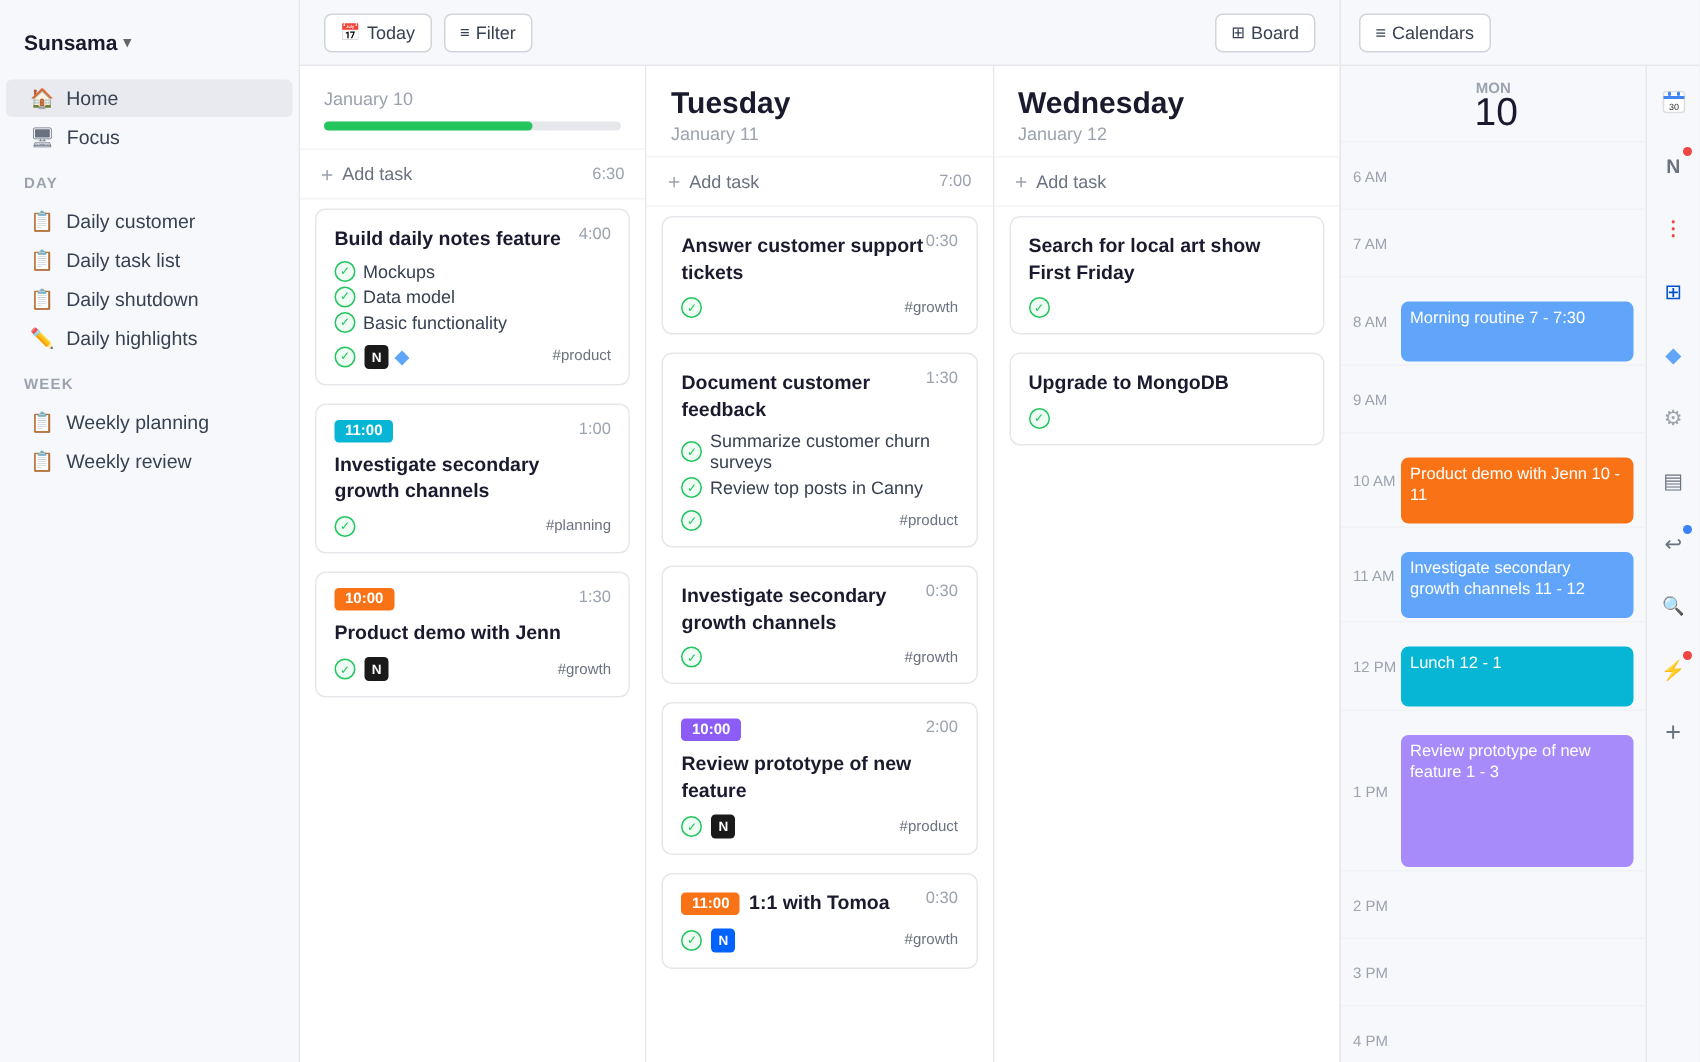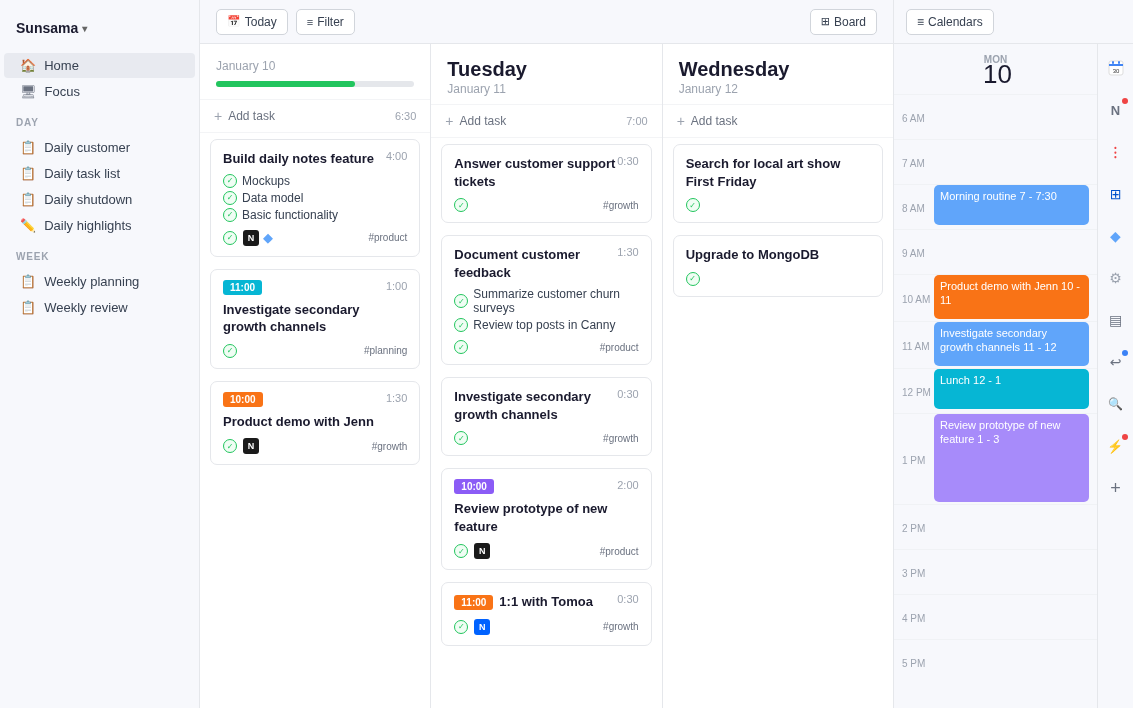--- a/index.html
+++ b/index.html
@@ -64,21 +64,21 @@
     .cal-header-btn { display: flex; align-items: center; gap: 4px; padding: 5px 10px; border: 1px solid #d1d5db; border-radius: 5px; background: white; font-size: 12px; color: #374151; cursor: pointer; }
     .cal-side-icons { display: flex; flex-direction: column; align-items: center; gap: 14px; padding: 10px 0; width: 36px; border-left: 1px solid #e5e7eb; }
     .cal-body { display: flex; flex: 1; overflow: hidden; }
     .cal-timeline { flex: 1; overflow-y: auto; position: relative; }
     .cal-mini-header { display: flex; align-items: center; justify-content: center; padding: 10px 0 4px; }
     .cal-day-num { font-size: 26px; font-weight: 300; color: #1a1a2e; margin-left: 4px; }
     .cal-day-label { font-size: 10px; color: #9ca3af; font-weight: 600; text-transform: uppercase; margin-bottom: -6px; }
     .time-slot { display: flex; align-items: center; padding: 0 8px; min-height: 44px; border-top: 1px solid #f0f2f5; position: relative; }
     .time-label { font-size: 10px; color: #9ca3af; width: 32px; padding-top: 2px; flex-shrink: 0; }
     .cal-events { flex: 1; position: relative; min-height: 44px; }
-    .cal-event { border-radius: 5px; padding: 4px 6px; font-size: 11px; font-weight: 500; color: white; margin-bottom: 2px; cursor: pointer; line-height: 1.3; }
+    .cal-event { border-radius: 5px; padding: 4px 6px; font-size: 11px; font-weight: 500; color: white; margin-bottom: 2px; cursor: pointer; line-height: 1.3; margin-top: 16px; }
     .cal-event-orange { background: #f97316; }
     .cal-event-blue { background: #60a5fa; }
     .cal-event-cyan { background: #06b6d4; }
     .cal-event-purple { background: #a78bfa; }
 
     .side-icon { width: 28px; height: 28px; display: flex; align-items: center; justify-content: center; border-radius: 6px; cursor: pointer; font-size: 15px; color: #6b7280; position: relative; }
     .badge-dot { position: absolute; top: 2px; right: 2px; width: 6px; height: 6px; border-radius: 50%; background: #ef4444; }
     .badge-dot-blue { background: #3b82f6; }
 
     

